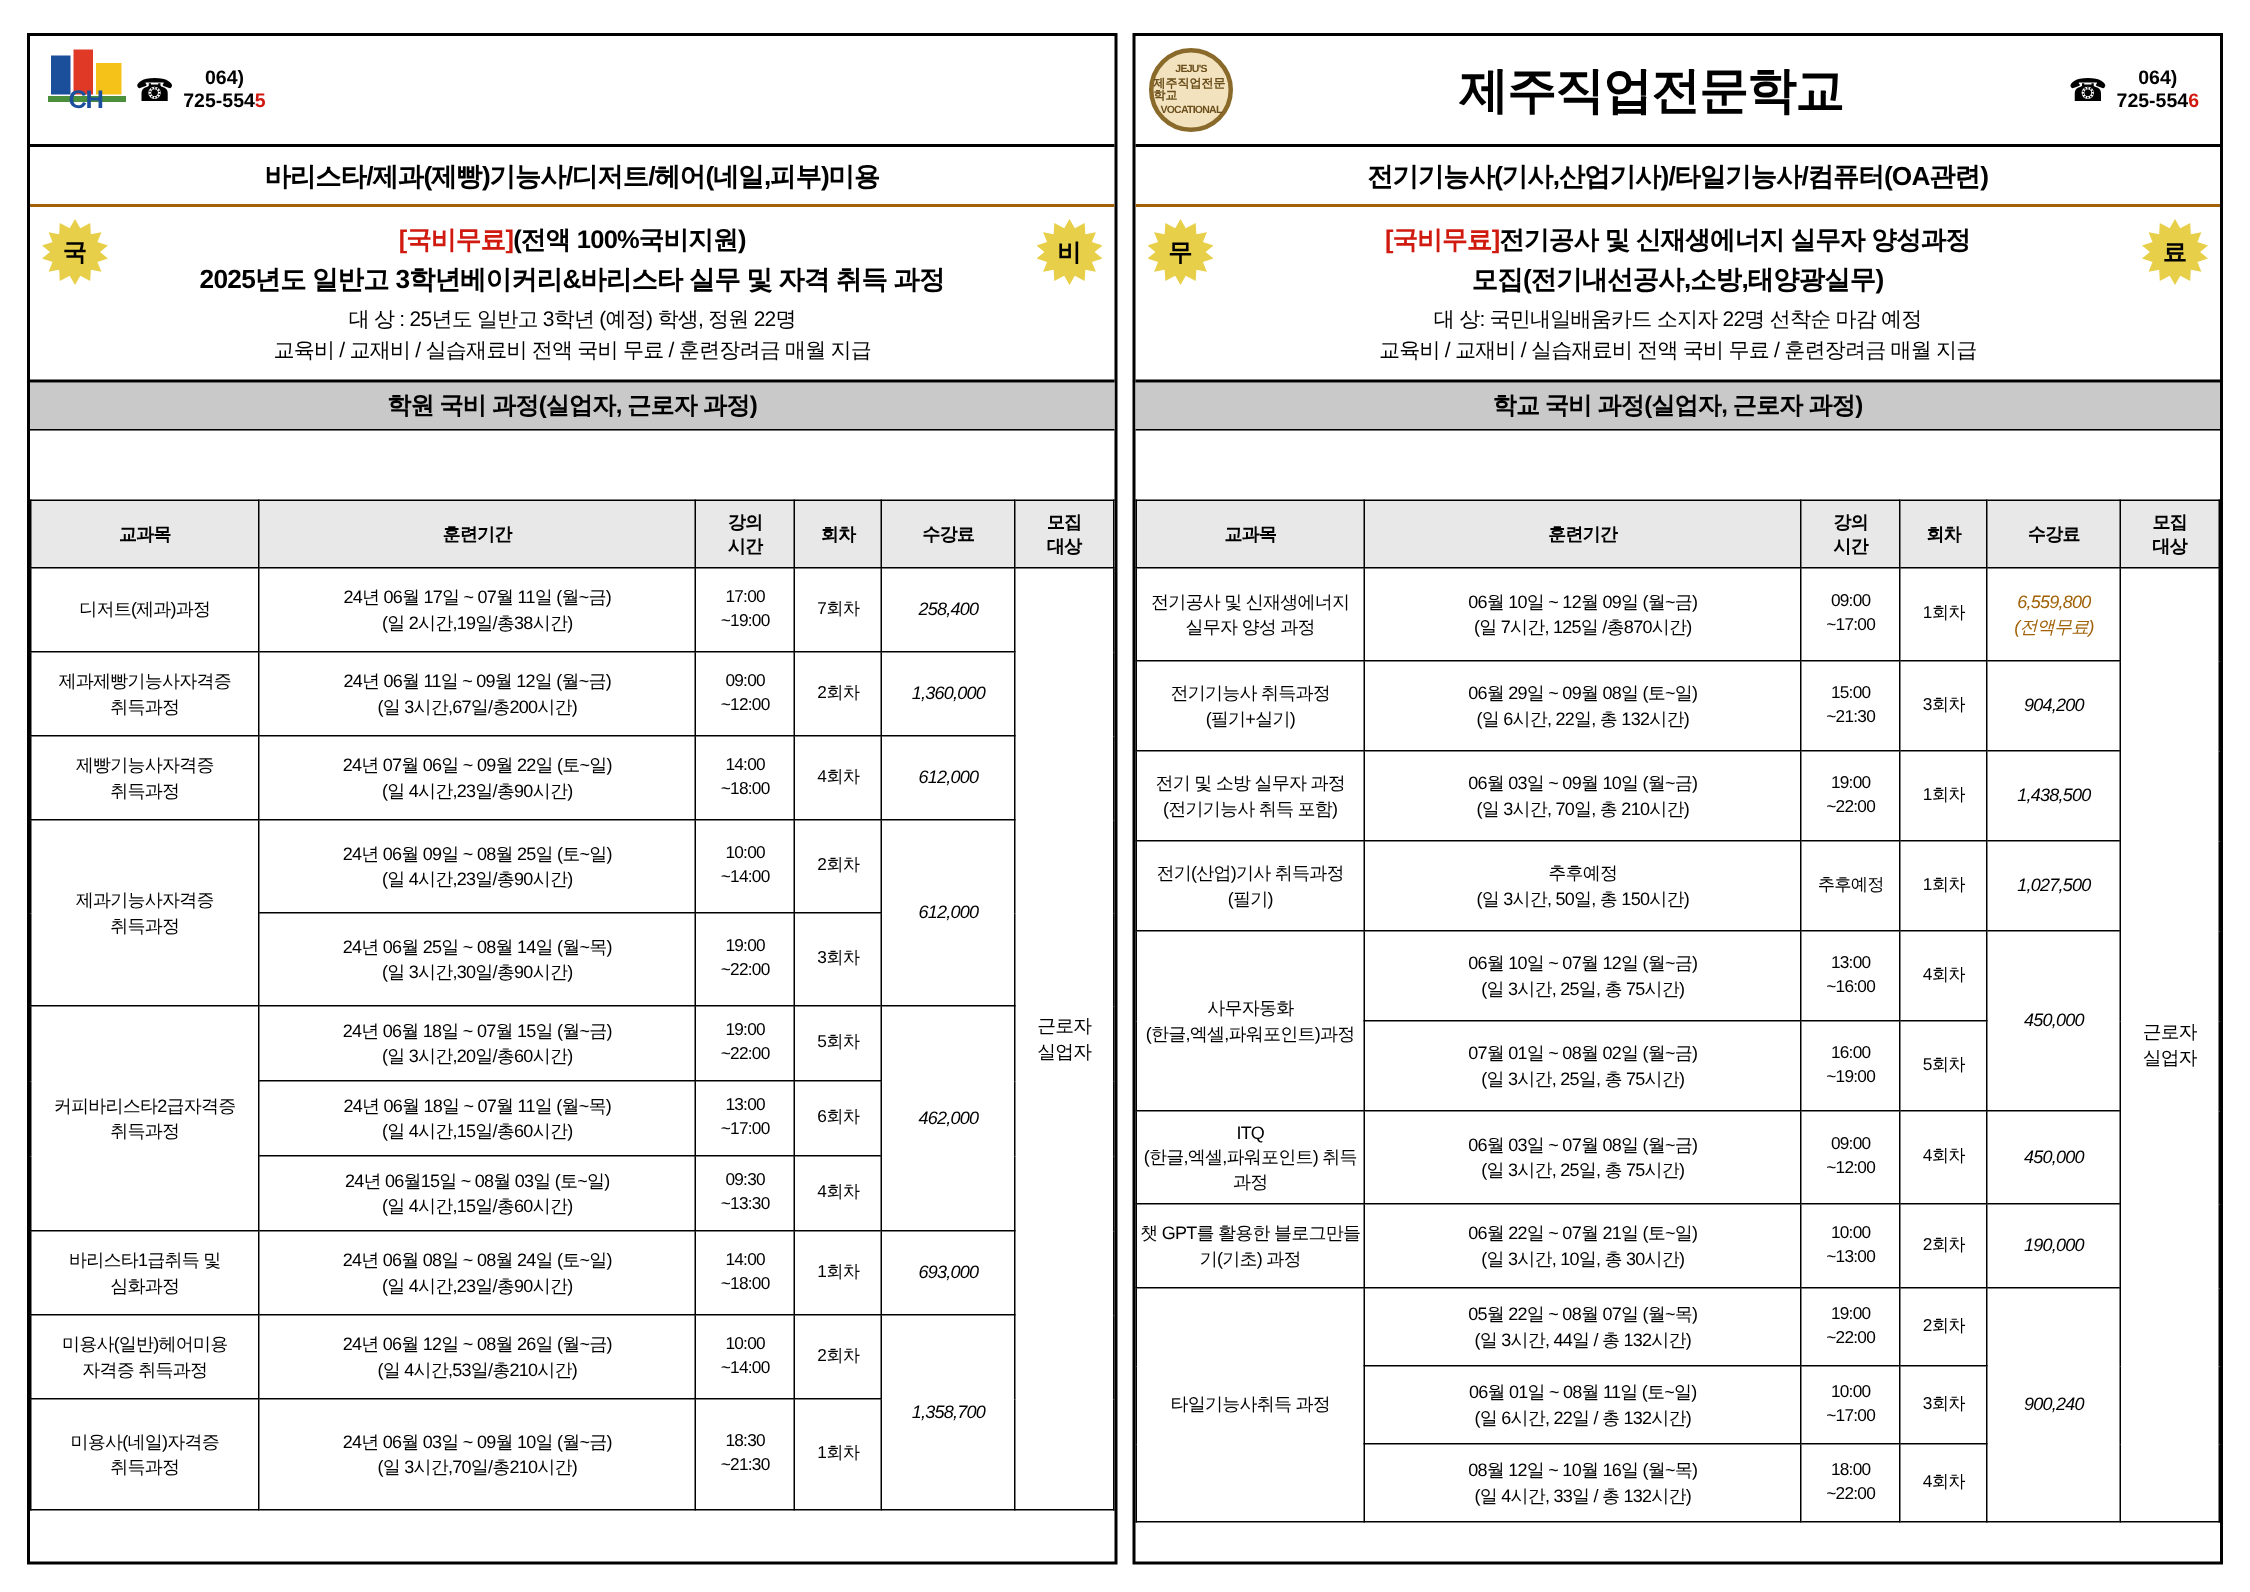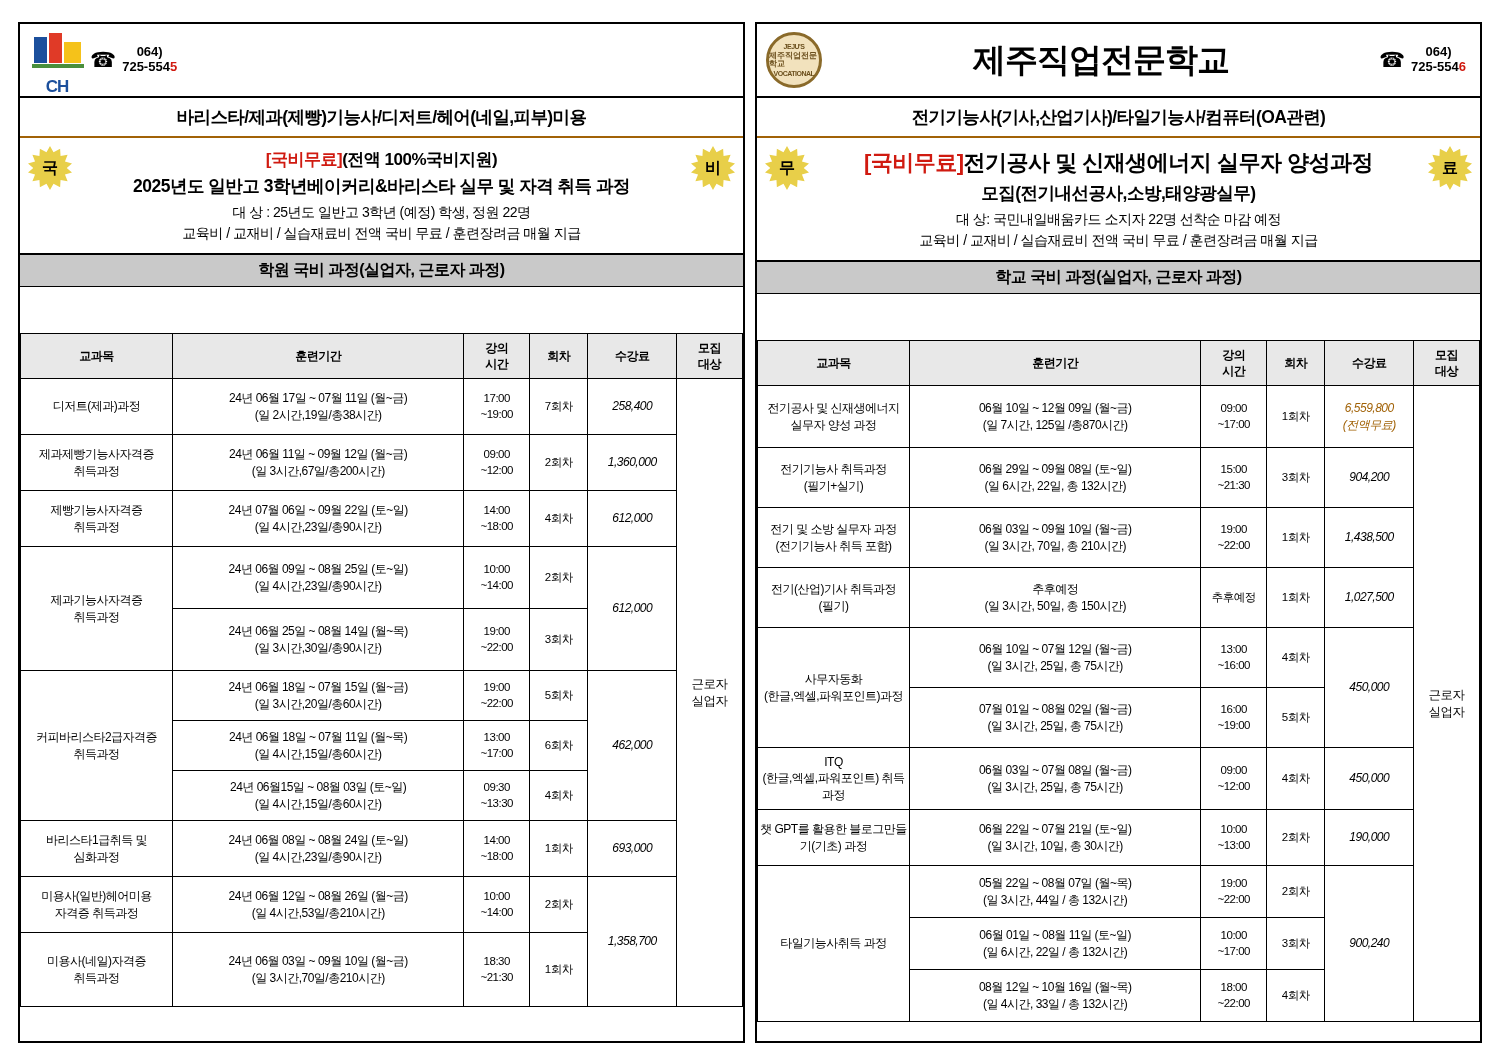--- a/index.html
+++ b/index.html
@@ -7,21 +7,21 @@
   .page{position:relative;width:1500px;height:1061px;box-sizing:border-box;padding:22px 18px 18px 18px;display:flex;gap:10px;}
   .panel{flex:1;border:2px solid #000;box-sizing:border-box;display:flex;flex-direction:column;}
   
   .hdr{display:flex;align-items:center;border-bottom:2px solid #000;height:74px;box-sizing:border-box;padding:0 8px;}
   .logo{width:62px;height:56px;flex:0 0 62px;display:flex;align-items:center;justify-content:center;}
   .logo-ch{position:relative;width:58px;height:54px;}
   .logo-ch .b1{position:absolute;left:4px;top:4px;width:13px;height:26px;background:#1b4f9c;}
   .logo-ch .b2{position:absolute;left:19px;top:0px;width:13px;height:30px;background:#e03a27;}
   .logo-ch .b3{position:absolute;left:34px;top:9px;width:17px;height:21px;background:#f5c21a;}
   .logo-ch .bar{position:absolute;left:2px;top:31px;width:52px;height:4px;background:#4a8f3c;}
-  .logo-ch .txt{position:absolute;left:0;top:44px;width:54px;text-align:center;font-weight:bold;font-size:17px;color:#1b4f9c;letter-spacing:-1px;}
+  .logo-ch .txt{position:absolute;left:0;top:24px;width:54px;text-align:center;font-weight:bold;font-size:17px;color:#1b4f9c;letter-spacing:-1px;}
   .seal{width:58px;height:56px;flex:0 0 58px;display:flex;align-items:center;justify-content:center;}
   .seal-c{width:50px;height:50px;border-radius:50%;border:3px solid #8a6a2a;background:#f2e2bd;display:flex;flex-direction:column;align-items:center;justify-content:center;line-height:1;}
   .seal-c .s1{font-size:7px;font-weight:bold;color:#6b4f1d;letter-spacing:-.5px;}
   .seal-c .s2{font-size:8px;font-weight:bold;color:#6b4f1d;margin:2px 0;}
   .seal-c .s3{font-size:7px;font-weight:bold;color:#6b4f1d;letter-spacing:-.5px;}
   .hdr-title{flex:1;text-align:center;font-size:33px;font-weight:bold;letter-spacing:-1px;}
   .hdr-phone{display:flex;align-items:center;gap:6px;padding-right:6px;}
   .phone-ico{font-size:21px;}
   .phone-num{font-size:13px;font-weight:bold;line-height:1.15;text-align:center;}
   .phone-num .last{color:#d01a10;}
@@ -226,21 +226,21 @@
 
     <div class="promo">
       <div class="burst left">
           <span class="star"></span>
           <span class="lbl">무</span>
         </div>
       <div class="burst right">
           <span class="star"></span>
           <span class="lbl">료</span>
         </div>
-      <div class="l1" style="font-size:22px;">
+      <div class="l1" style="font-size:17px;">
         <span class="free">[국비무료]</span><span>전기공사 및 신재생에너지 실무자 양성과정</span>
       </div>
       <div class="l2">모집(전기내선공사,소방,태양광실무)</div>
       <div class="l3">대        상: 국민내일배움카드 소지자 22명 선착순 마감 예정</div>
       <div class="l4">교육비 / 교재비 / 실습재료비 전액 국비 무료 / 훈련장려금 매월 지급</div>
     </div>
 
     <div class="secttl">학교 국비 과정(실업자, 근로자 과정)</div>
 
     <div class="tblwrap">

